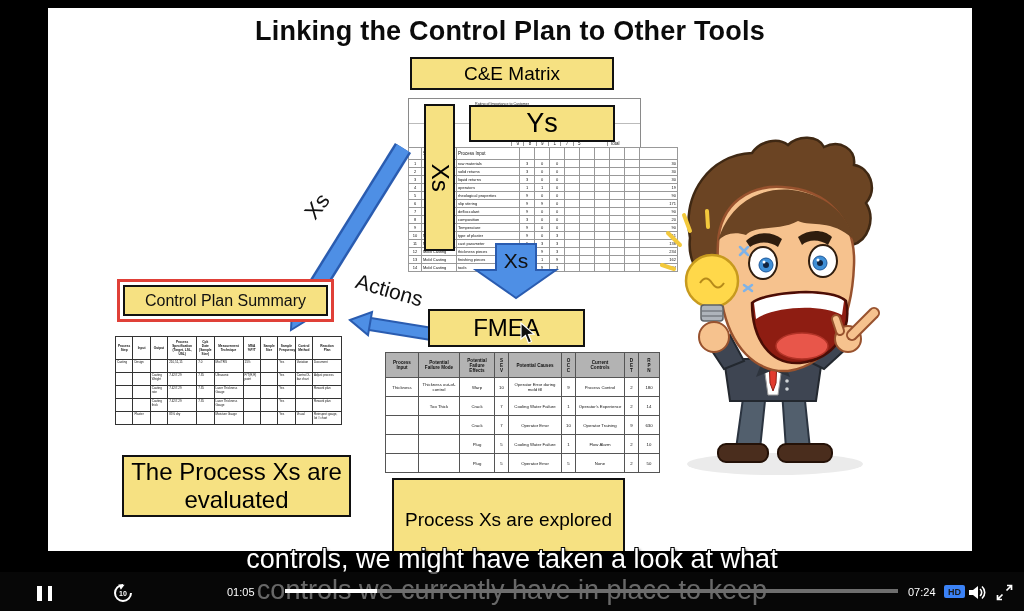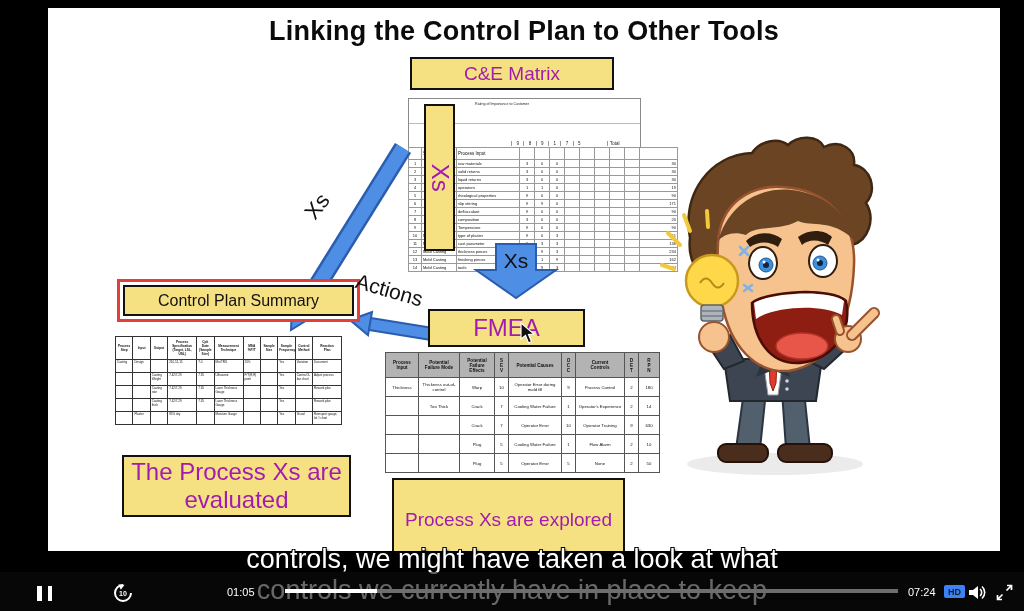--- a/index.html
+++ b/index.html
@@ -1,29 +1,29 @@
 <!DOCTYPE html>
 <html><head>
 <meta charset="utf-8">
 <style>
   html,body{margin:0;padding:0;background:#000;}
   body{width:1024px;height:611px;position:relative;overflow:hidden;font-family:"Liberation Sans",sans-serif;}
   .abs{position:absolute;}
   
-  #slide{position:absolute;left:48px;top:8px;width:924px;height:543px;background:#fff;overflow:hidden;padding-left:28px;}
+  #slide{position:absolute;left:48px;top:8px;width:924px;height:543px;background:#fff;overflow:hidden;}
   #slide-title{left:0;right:0;top:8px;text-align:center;font-size:27px;font-weight:bold;color:#0b0b0b;letter-spacing:.2px;}
-  .ybox{background:#F6E182;border:2px solid #111;display:flex;align-items:center;justify-content:center;color:#a21caf;box-sizing:border-box;text-align:center;line-height:1.15;}
+  .ybox{background:#F6E182;border:2px solid #111;display:flex;align-items:center;justify-content:center;color:#000000;box-sizing:border-box;text-align:center;line-height:1.15;}
   #box-ce{left:362px;top:49px;width:204px;height:33px;font-size:19px;}
   #box-ys{left:421px;top:97px;width:146px;height:37px;font-size:27px;z-index:4;}
   #box-xsv{left:376px;top:96px;width:31px;height:147px;z-index:4;}
   #box-xsv span{transform:rotate(90deg);font-size:24px;white-space:nowrap;}
   #box-fmea{left:380px;top:301px;width:157px;height:38px;font-size:24px;z-index:4;}
   #box-eval{left:74px;top:447px;width:229px;height:62px;font-size:24px;}
   #box-expl{left:344px;top:470px;width:233px;height:84px;font-size:19px;}
-  #cp-red{left:69px;top:271px;width:243px;height:43px;border:3px solid #E04038;background:#fff;box-sizing:border-box;padding:3px;z-index:4;}
+  #cp-red{left:69px;top:271px;width:217px;height:43px;border:3px solid #E04038;background:#fff;box-sizing:border-box;padding:3px;z-index:4;}
   #cp-red .inner{width:100%;height:100%;background:#F6E182;border:2px solid #111;box-sizing:border-box;display:flex;align-items:center;justify-content:center;font-size:16px;color:#111;}
   #lbl-xs-diag{left:248px;top:168px;width:70px;font-size:22px;color:#111;transform:rotate(-52deg);z-index:3;}
   #lbl-actions{left:306px;top:276px;width:110px;font-size:21px;color:#111;transform:rotate(16deg);z-index:5;}
   
   #ce-band{left:360px;top:90px;width:233px;height:50px;border:1px solid #8a8a8a;box-sizing:border-box;background:
     linear-gradient(#fff,#fff);}
   #ce-band .rating{position:absolute;left:62px;top:3px;width:62px;font-size:3.6px;line-height:1.2;color:#222;text-align:center;}
   #ce-band .digits{position:absolute;left:102px;bottom:1px;width:74px;display:flex;}
   #ce-band .digits span{width:12px;text-align:center;font-size:4.5px;color:#222;border-left:.5px solid #999;}
   #ce-band .total{position:absolute;left:198px;bottom:1px;width:34px;font-size:4.5px;color:#222;border-left:.5px solid #999;text-align:left;padding-left:2px;box-sizing:border-box;}
@@ -336,20 +336,23 @@
             <td class="c10"></td>
             <td class="c11">234</td>
           </tr>
         </tbody>
       </table>
   </div>
 
   <div class="abs ybox" id="box-xsv">
       <span>Xs</span>
     </div>
+  <div class="abs ybox" id="box-ys">
+      <span>Ys</span>
+    </div>
 
   <div class="abs" id="lbl-xs-diag">Xs</div>
   <div class="abs" id="lbl-actions">Actions</div>
 
   <div class="abs" id="cp-red">
     <div class="inner">
         <span>Control Plan Summary</span>
       </div>
   </div>
 

